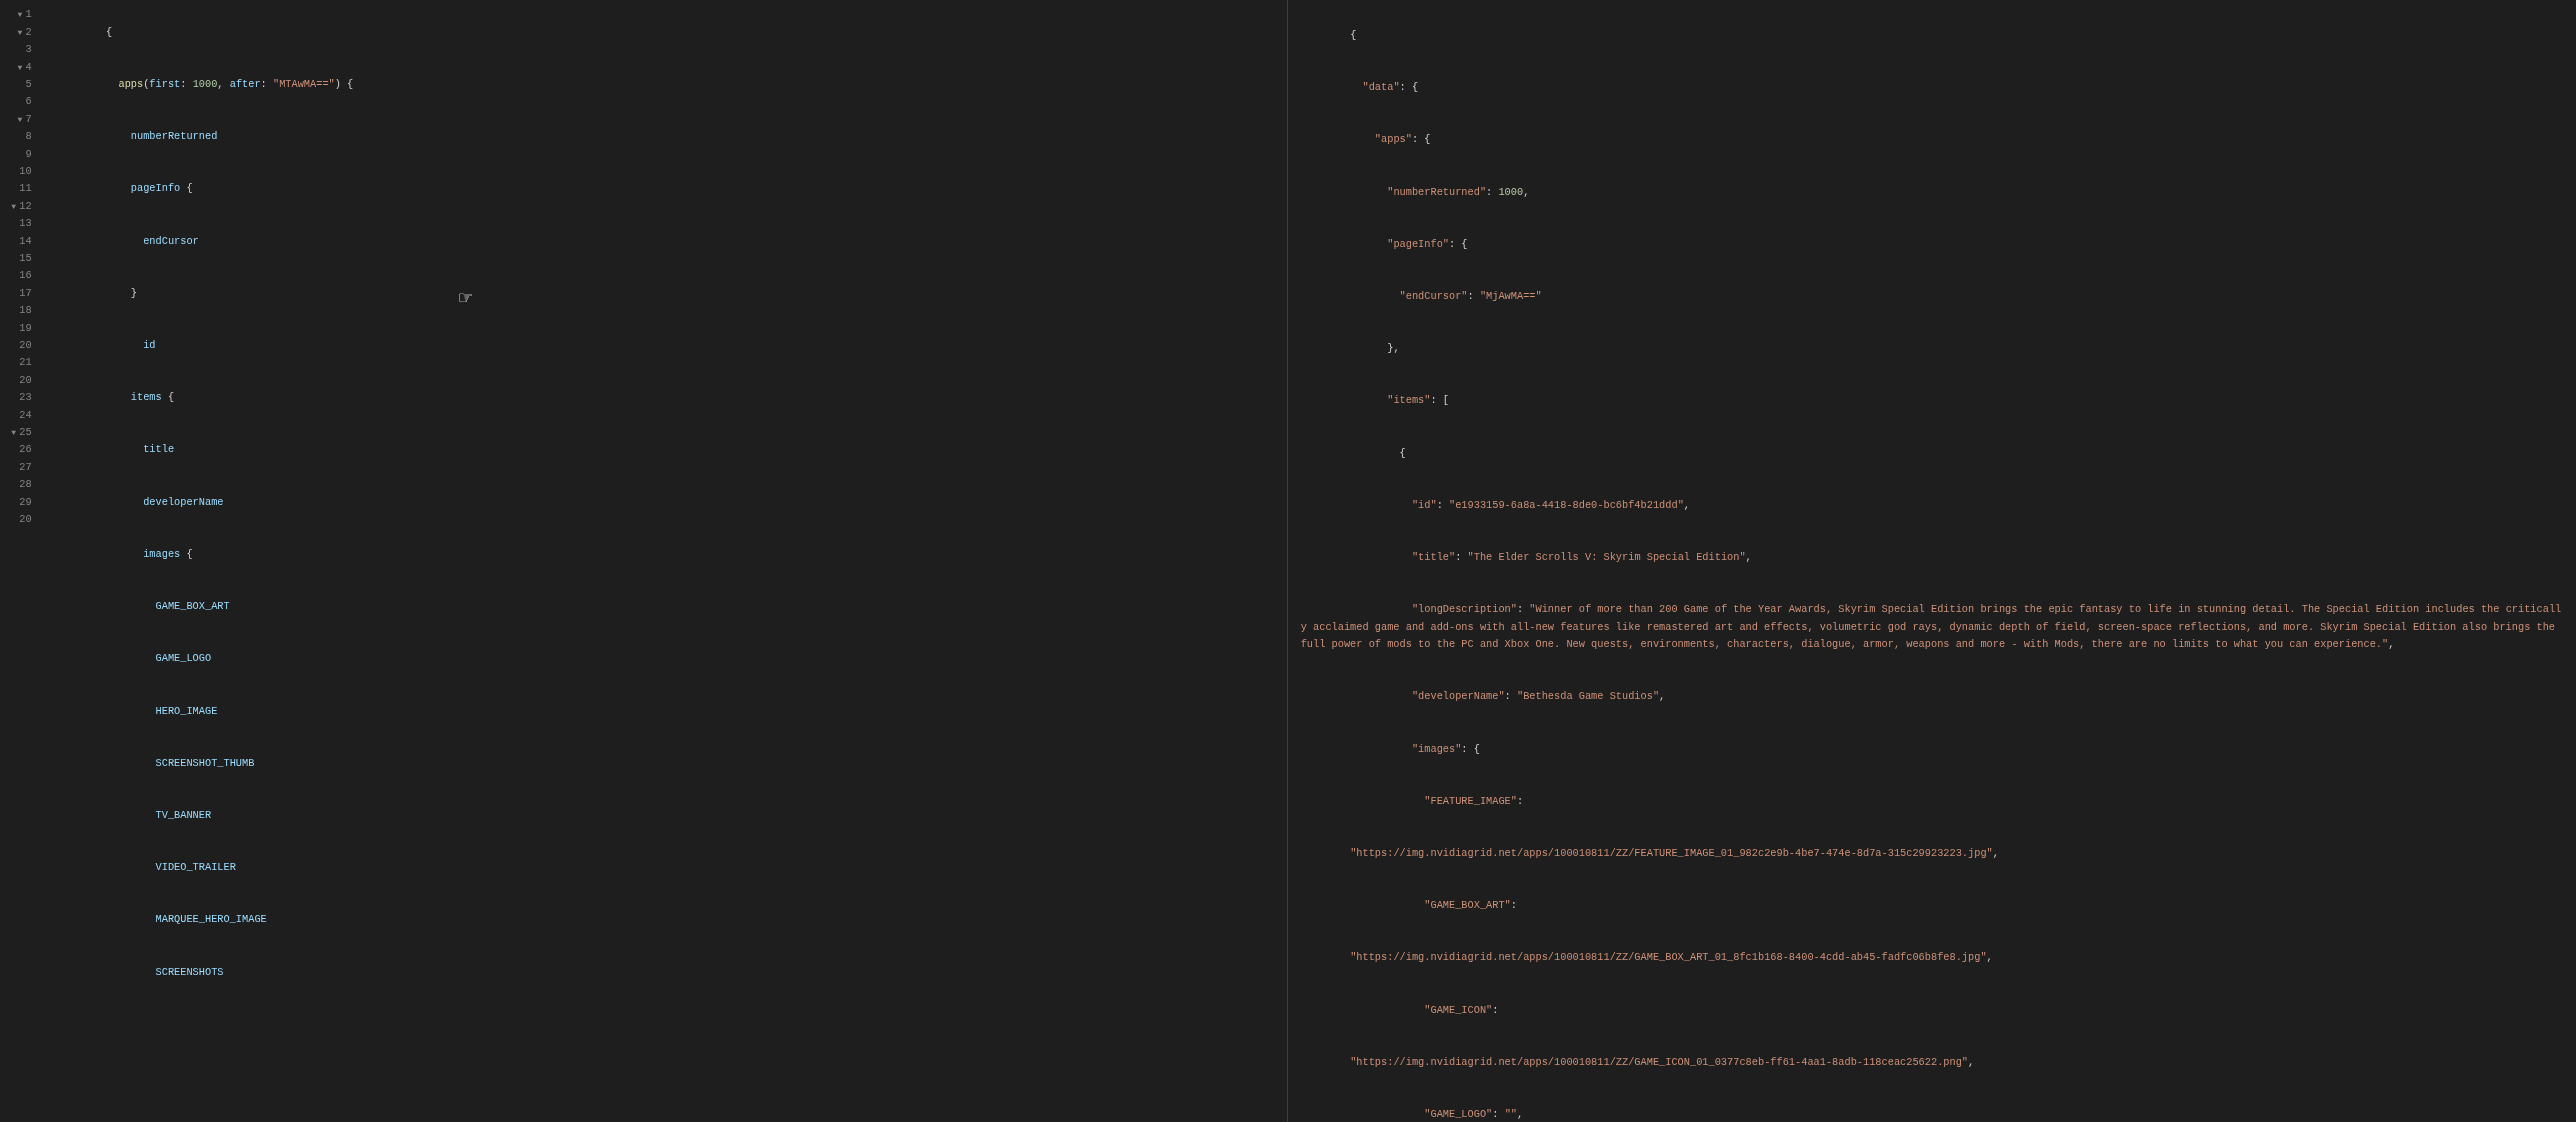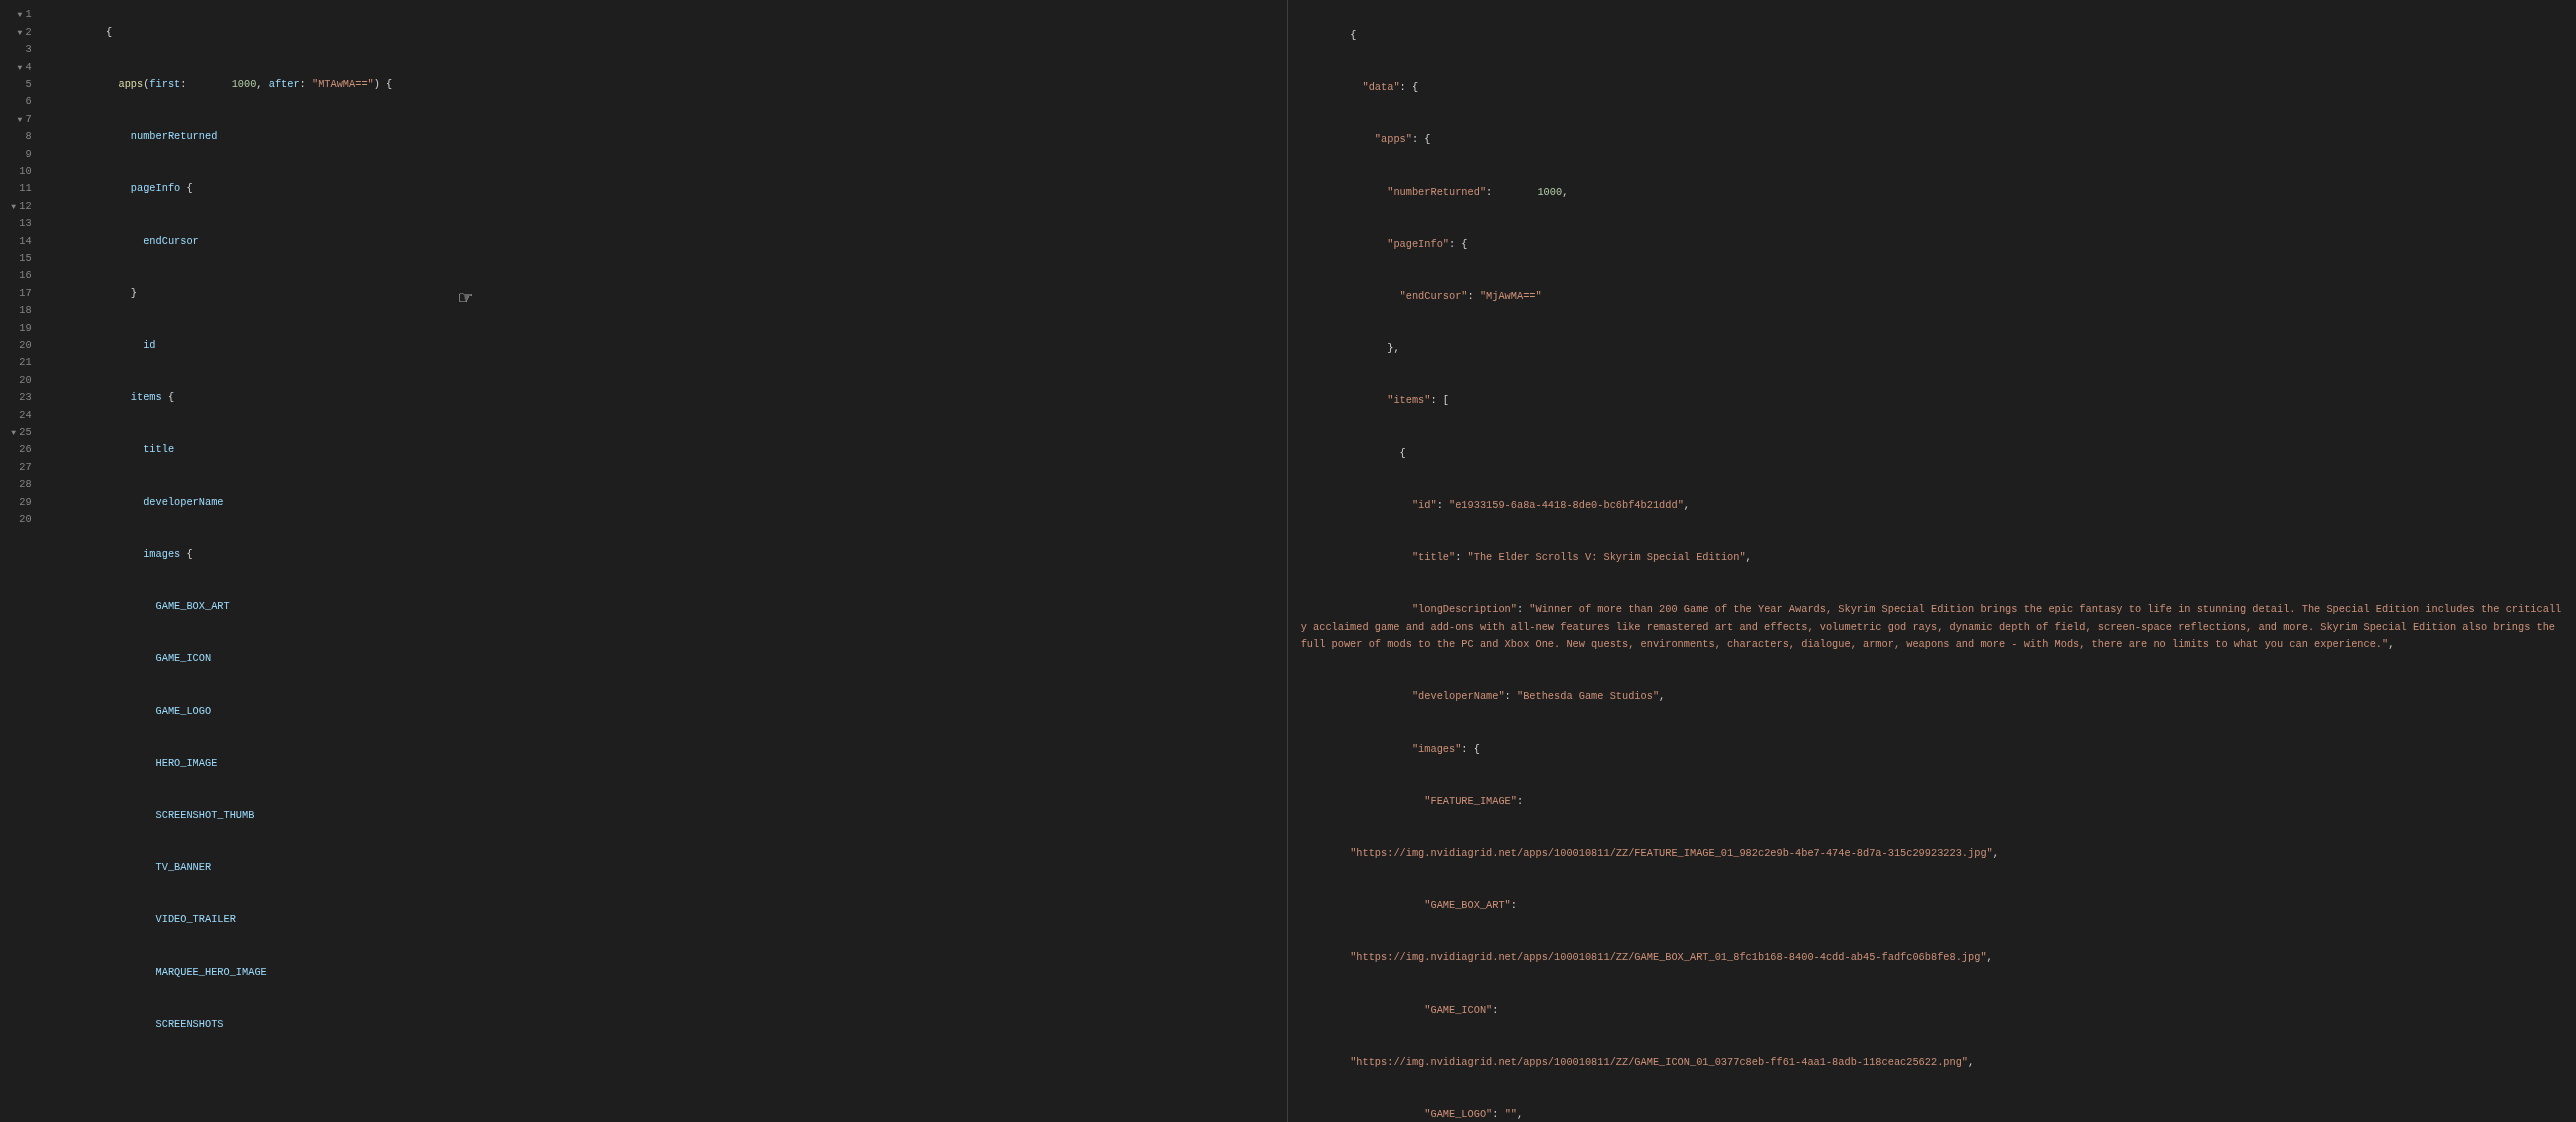--- a/index.html
+++ b/index.html
@@ -78,21 +78,21 @@
       line-height: 17.4px;
       white-space: pre;
       font-size: 10.3px;
     }
 
     
     .c-white { color: #d4d4d4; }
     .c-yellow { color: #dcdcaa; }
     .c-blue { color: #9cdcfe; }
     .c-string { color: #ce9178; }
-    .c-number { color: #b5cea8; margin-left: 39px; }
+    .c-number { color: #b5cea8; }
     .c-bracket { color: #d4d4d4; }
     .c-param { color: #9cdcfe; }
 
     
     .json-content {
       padding: 3.2px 0;
     }
 
     .json-line {
       line-height: 17.4px;
@@ -262,23 +262,20 @@
 
         <div class="code-line">
           <span class="c-white">      </span><span class="c-blue">images</span><span class="c-bracket"> {</span>
         </div>
 
 
         <div class="code-line">
           <span class="c-blue">        GAME_BOX_ART</span>
         </div>
 
-        <div class="code-line">
-          <span class="c-blue">        GAME_ICON</span>
-        </div>
 
         <div class="code-line">
           <span class="c-blue">        GAME_LOGO</span>
         </div>
 
         <div class="code-line">
           <span class="c-blue">        HERO_IMAGE</span>
         </div>
 
         <div class="code-line">

